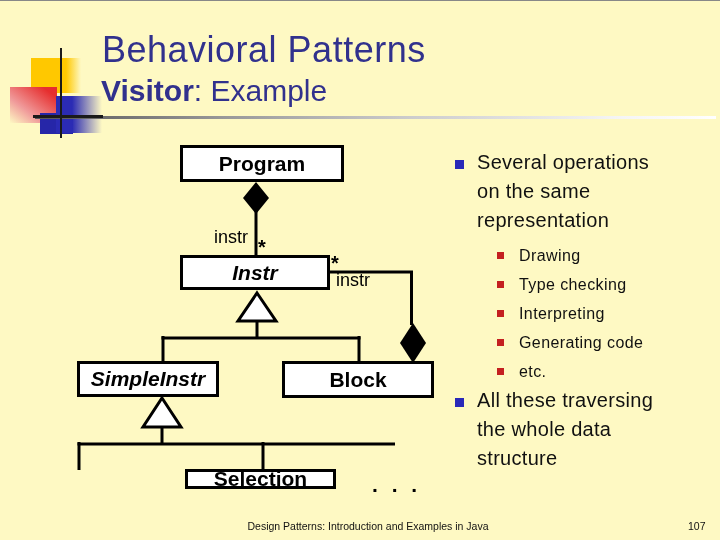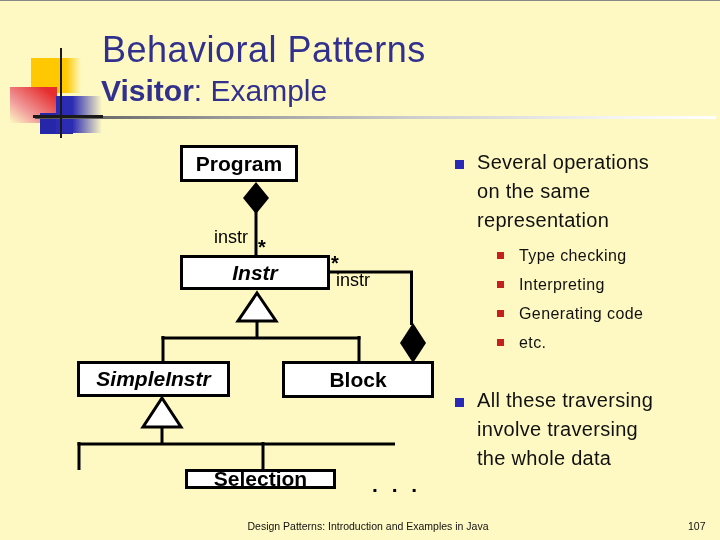--- a/index.html
+++ b/index.html
@@ -27,23 +27,23 @@
   
   .title1 { left:102px; top:28px; font-size:36px; color:#31318D; letter-spacing:0.5px; }
   .title2 { left:101px; top:73px; font-size:30px; color:#31318D; }
   .title2 .b { font-weight:bold; }
 
   
   .uml-box { position:absolute; background:#fff; border:3px solid #000; z-index:20;
     display:flex; align-items:center; justify-content:center;
     font-weight:bold; font-size:21px; }
   .it { font-style:italic; }
-  #box-program   { left:180px; top:144px; width:118px; height:37px; }
+  #box-program   { left:180px; top:144px; width:164px; height:37px; }
   #box-instr     { left:180px; top:254px; width:150px; height:35px; }
-  #box-simple    { left:77px;  top:360px; width:153px; height:36px;font-style:italic; }
+  #box-simple    { left:77px;  top:360px; width:142px; height:36px;font-style:italic; }
   #box-block     { left:282px; top:360px; width:152px; height:37px; }
   #box-assign    { left:5px;   top:468px; width:153px; height:36px; }
   #box-select    { left:185px; top:468px; width:151px; height:20px; }
 
   svg.connectors { position:absolute; left:0; top:0; z-index:10; pointer-events:none; }
 
   .uml-label { position:absolute; z-index:15; font-size:18px; }
   #lbl-instr-left  { left:214px; top:226px; }
   #star-left  { left:258px; top:235px; font-size:20px; font-weight:bold; }
   #star-right { left:331px; top:251px; font-size:20px; font-weight:bold; }
@@ -122,39 +122,43 @@
   <div class="bullet-sq" id="b1-sq"></div>
   <div class="btext" id="b1-text">
     <div>Several operations</div>
     <div>on the same</div>
     <div>representation</div>
   </div>
 
   <div class="sublist">
     <div class="subrow">
       <span class="sq"></span>
+      <span class="txt">Drawing</span>
+    </div>
+    <div class="subrow">
+      <span class="sq"></span>
       <span class="txt">Type checking</span>
     </div>
     <div class="subrow">
       <span class="sq"></span>
       <span class="txt">Interpreting</span>
     </div>
     <div class="subrow">
       <span class="sq"></span>
       <span class="txt">Generating code</span>
     </div>
     <div class="subrow">
       <span class="sq"></span>
       <span class="txt">etc.</span>
     </div>
   </div>
 
   <div class="bullet-sq" id="b2-sq"></div>
   <div class="btext" id="b2-text">
     <div>All these traversing</div>
-    <div>involve traversing</div>
     <div>the whole data</div>
+    <div>structure</div>
   </div>
 
   <div class="abs footer-center">Design Patterns: Introduction and Examples in Java</div>
   <div class="abs footer-page">107</div>
 
 </div>
 
 </body></html>

